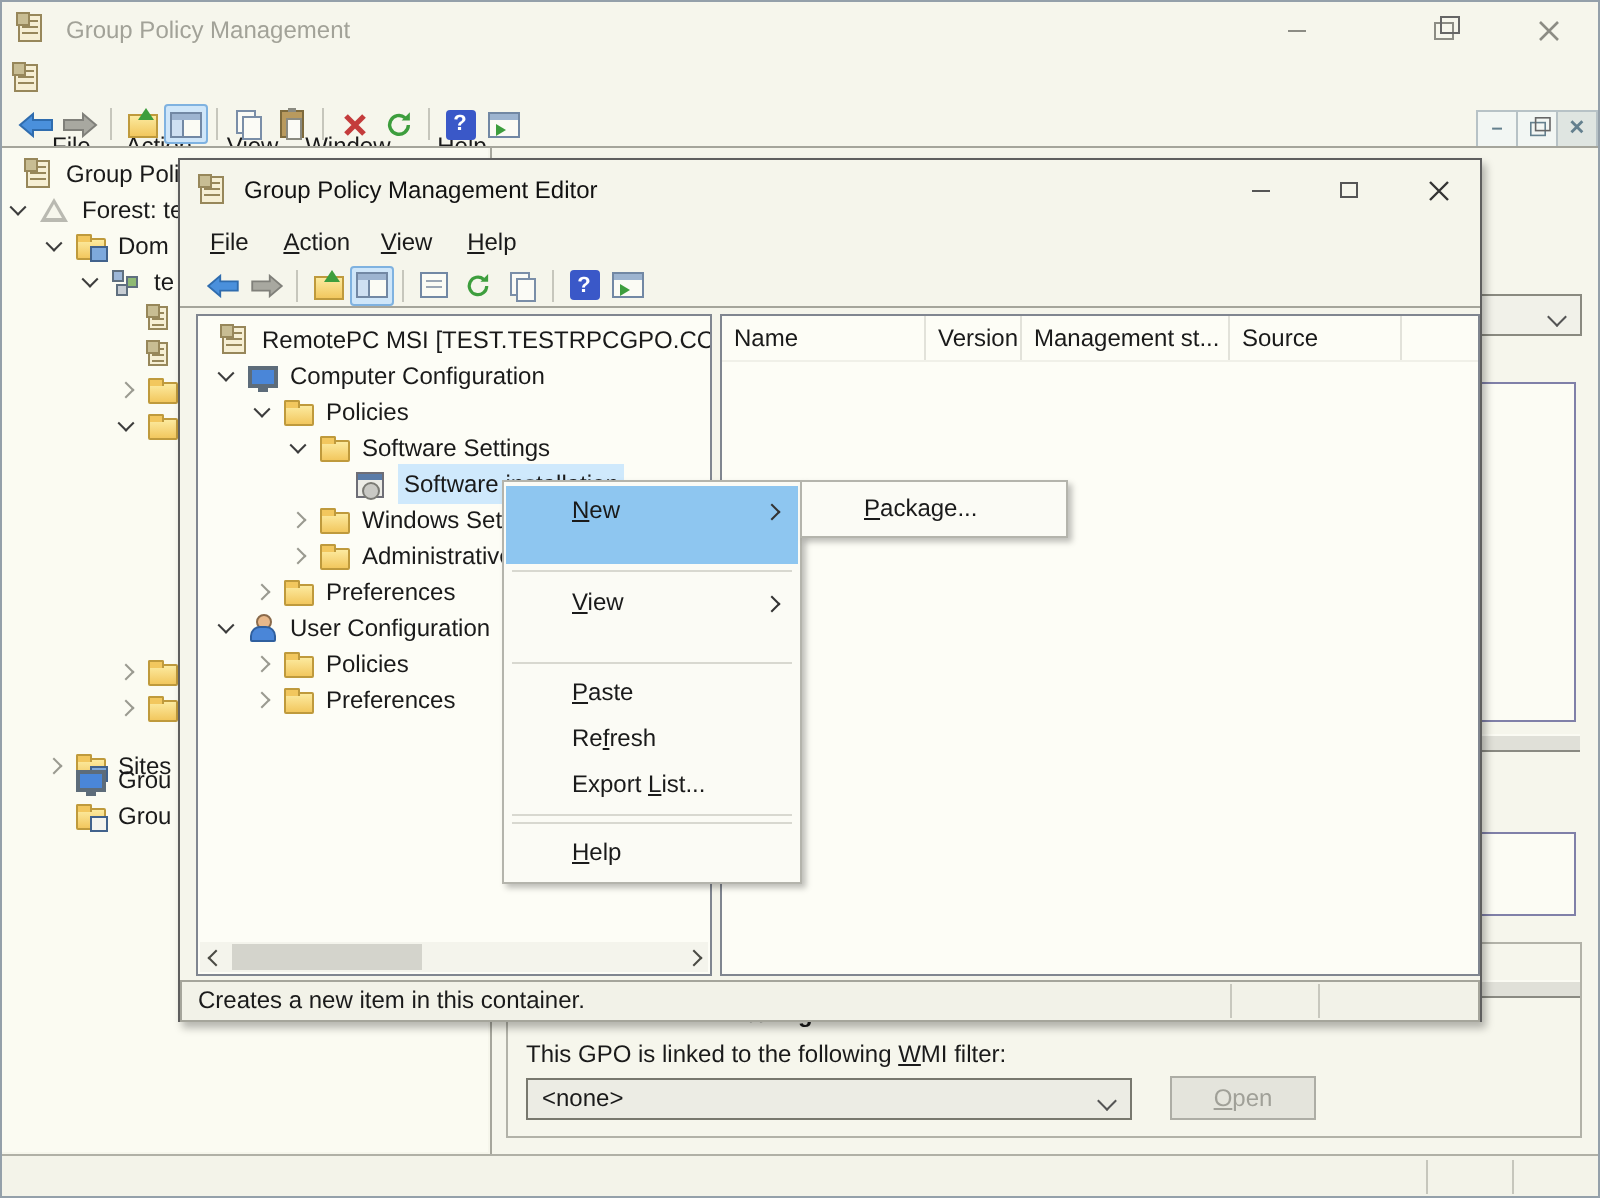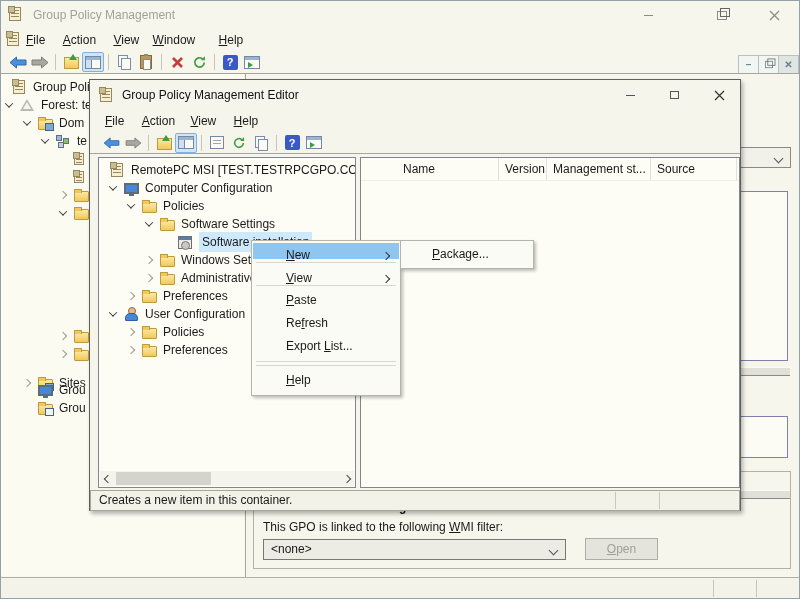--- a/index.html
+++ b/index.html
@@ -64,21 +64,21 @@
   .btn-glyph-restore{position:relative;width:8px;height:7px;border:1px solid #666;}
   .btn-glyph-restore::before{content:"";position:absolute;left:2px;top:-4px;width:8px;height:7px;border:1px solid #666;background:transparent;}
   .titlebtn{position:absolute;top:0;height:28px;width:45px;display:flex;align-items:center;justify-content:center;}
   .mdibtn{position:absolute;top:26px;width:19px;height:17px;border:1px solid #b7c2c6;background:#f2f6f3;display:flex;align-items:center;justify-content:center;}
   .mdibtn .gl{color:#64808e;font-size:10px;line-height:10px;font-weight:bold;}
 
   
   .o-title{left:0;top:0;width:691px;height:28px;}
   .o-title .txt{position:absolute;left:32px;top:7px;color:#a2a298;}
   .o-menu{left:0;top:28px;width:798px;height:22px;line-height:22px;}
-  .o-menu .mi{display:inline-block;}
+  .o-menu .mi{display:inline-block;margin-top:33px;}
   .o-tool{left:0;top:50px;width:798px;height:23px;border-bottom:1px solid #a5a59b;display:flex;align-items:center;padding-left:6px;box-sizing:border-box;}
   .tbtn{display:flex;align-items:center;justify-content:center;min-width:22px;height:20px;flex:none;}
   .tbtn.pressed{background:#cfe6f9;border:1px solid #7fb2e0;border-radius:2px;box-sizing:border-box;}
   .o-left{left:0;top:73px;width:243px;height:502px;background:#fbfbf2;overflow:hidden;}
   .o-div{left:244px;top:73px;width:1px;height:503px;background:#a6a69c;}
   .arrow-svg{display:block;}
 
   
   .frag-combo{left:600px;top:146px;width:190px;height:21px;background:#f1f1e9;border:1px solid #8a8a80;box-sizing:border-box;}
   .frag-box1{left:600px;top:190px;width:187px;height:170px;background:#fcfcf4;border:1px solid #8080a8;box-sizing:border-box;}
@@ -114,21 +114,21 @@
   .sb-arrow.left i{transform:rotate(135deg);}
   .sb-arrow.right i{transform:rotate(-45deg);}
   .sb-thumb{margin-left:1px;width:95px;height:13px;background:#d4d4cc;flex:none;}
   .e-status{position:absolute;left:0;top:410px;width:650px;height:21px;background:#f2f2e8;border:1px solid #a5a59b;box-sizing:border-box;line-height:19px;padding-left:8px;}
   .e-status .d1{position:absolute;left:524px;top:1px;width:1px;height:17px;background:#c8c8be;}
   .e-status .d2{position:absolute;left:568px;top:1px;width:1px;height:17px;background:#c8c8be;}
 
   
   .ctx{left:250px;top:239px;width:150px;background:#fbfbf5;border:1px solid #b4b4ac;box-shadow:2px 2px 3px rgba(0,0,0,.25);z-index:30;padding:2px 1px 3px 1px;box-sizing:border-box;}
   .cm-item{position:relative;height:23px;line-height:23px;padding-left:33px;white-space:nowrap;}
-  .cm-item.tall{height:16px;line-height:24px;}
+  .cm-item.tall{height:39px;line-height:24px;}
   .cm-item.hl{background:#8ec6f0;}
   .cm-sep{height:1px;background:#d8d8d0;margin:3px 3px;}
   .cm-arrow{position:absolute;right:10px;top:9px;width:5px;height:5px;border-right:1.3px solid #333;border-bottom:1.3px solid #333;transform:rotate(-45deg);}
   .submenu{left:399px;top:239px;width:134px;height:29px;background:#fbfbf5;border:1px solid #b4b4ac;box-shadow:2px 2px 3px rgba(0,0,0,.25);z-index:31;box-sizing:border-box;}
   .submenu .cm-item{height:27px;line-height:27px;padding-left:31px;}
 </style>
 </head>
 <body>
 
 <div class="screen">
@@ -523,21 +523,21 @@
           </span>
         <span class="sb-thumb"></span>
         <span class="sb-arrow right" style="margin-left:auto;">
             <i></i>
           </span>
       </div>
     </div>
 
     <div class="e-right">
       <div class="hdr">
-        <span class="col" style="width:102px;margin-left:36px;">Name</span>
+        <span class="col" style="width:102px;">Name</span>
         <span class="col" style="width:48px;">Version</span>
         <span class="col" style="width:104px;">Management st...</span>
         <span class="col" style="width:86px;">Source</span>
       </div>
     </div>
 
     <div class="e-status"><span>Creates a new item in this container.</span><span class="d1"></span><span class="d2"></span></div>
   </div>
 
   <div class="abs ctx">

